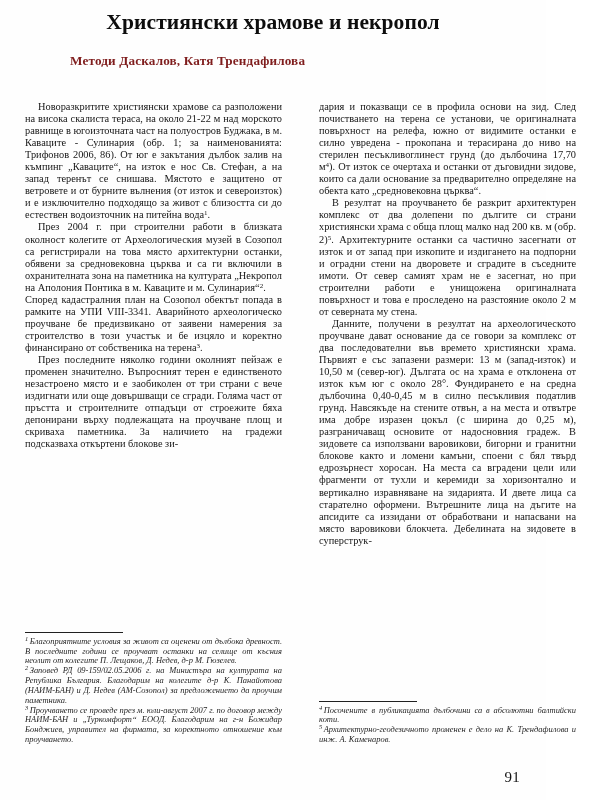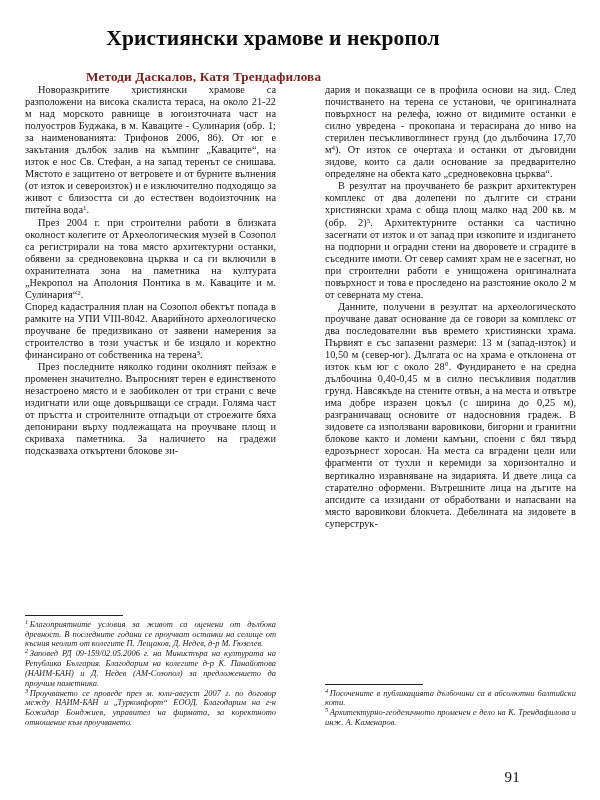--- a/index.html
+++ b/index.html
@@ -14,21 +14,21 @@
     font-family: "Liberation Serif", "DejaVu Serif", serif;
     color: #1a1a1a;
     position: relative;
   }
   .page {
     position: absolute;
     left: 0; top: 0;
     width: 546px;
     height: 800px;
     box-sizing: border-box;
-    padding: 16px;
+    padding: 0;
     
     background: #fefefe;
   }
 
   
   .title-block {
     padding: 9px 26px 0 26px;
     text-align: center;
   }
   .doc-title {
@@ -49,25 +49,25 @@
     font-weight: bold;
     font-size: 13.2px;
     letter-spacing: 0.15px;
     color: #7f1d1d;
   }
 
   
   .columns {
     position: absolute;
     left: 0;
-    top: 84px;
+    top: 101px;
     width: 600px;
     height: 700px;
     display: flex;
-    gap: 12px;
+    gap: 0;
   }
   .col {
     box-sizing: border-box;
     width: 300px;
     position: relative;
   }
   .col-left  { padding: 0 18px 0 25px; }
   .col-right { padding: 0 24px 0 19px; }
 
   .body-text {
@@ -145,21 +145,21 @@
     </h1>
     <div class="authors">Методи Даскалов, Катя Трендафилова</div>
   </div>
 
   <div class="columns">
 
     <div class="col col-left">
       <div class="body-text">
         <p><span>Новоразкритите християнски храмове са разположени на висока скалиста тераса, на около 21-22 м над морското равнище в югоизточната част на полуостров Буджака, в м. Кавaците - Сулинария (обр. 1; за наименованията: Трифонов 2006, 86). От юг е закътания дълбок залив на къмпинг „Кавaците“, на изток е нос Св. Стефан, а на запад теренът се снишава. Мястото е защитено от ветровете и от бурните вълнения (от изток и североизток) и е изключително подходящо за живот с близостта си до естествен водоизточник на питейна вода</span><sup>1</sup>.</p>
         <p><span>През 2004 г. при строителни работи в близката околност колегите от Археологическия музей в Созопол са регистрирали на това място архитектурни останки, обявени за средновековна църква и са ги включили в охранителната зона на паметника на културата „Некропол на Аполония Понтика в м. Кавaците и м. Сулинария“</span><sup>2</sup>.</p>
-        <p class="noindent"><span>Според кадастралния план на Созопол обектът попада в рамките на УПИ VIII-8042. Аварийното археологическо проучване бе предизвикано от заявени намерения за строителство в този участък и бе изцяло и коректно финансирано от собственика на терена</span><sup>3</sup>.</p>
+        <p class="noindent"><span>Според кадастралния план на Созопол обектът попада в рамките на УПИ VIII-3341. Аварийното археологическо проучване бе предизвикано от заявени намерения за строителство в този участък и бе изцяло и коректно финансирано от собственика на терена</span><sup>3</sup>.</p>
         <p><span>През последните няколко години околният пейзаж е променен значително. Въпросният терен е единственото незастроено място и е заобиколен от три страни с вече издигнати или още довършващи се сгради. Голяма част от пръстта и строителните отпадъци от строежите бяха депонирани върху подлежащата на проучване площ и скриваха паметника. За наличието на градежи подсказваха откъртени блокове зи-</span></p>
       </div>
 
       <div class="footnotes">
         <div class="fn-rule"></div>
         <div class="fn-list">
           <p class="fn-item"><span class="fn-num">1</span><span>Благоприятните условия за живот са оценени от дълбока древност. В последните години се проучват останки на селище от късния неолит от колегите П. Лещаков, Д. Недев, д-р М. Гюзелев.</span></p>
           <p class="fn-item"><span class="fn-num">2</span><span>Заповед РД 09-159/02.05.2006 г. на Министъра на културата на Република България. Благодарим на колегите д-р К. Панайотова (НАИМ-БАН) и Д. Недев (АМ-Созопол) за предложението да проучим паметника.</span></p>
           <p class="fn-item"><span class="fn-num">3</span><span>Проучването се проведе през м. юли-август 2007 г. по договор между НАИМ-БАН и „Туркомфорт“ ЕООД. Благодарим на г-н Божидар Бонджиев, управител на фирмата, за коректното отношение към проучването.</span></p>
         </div>

